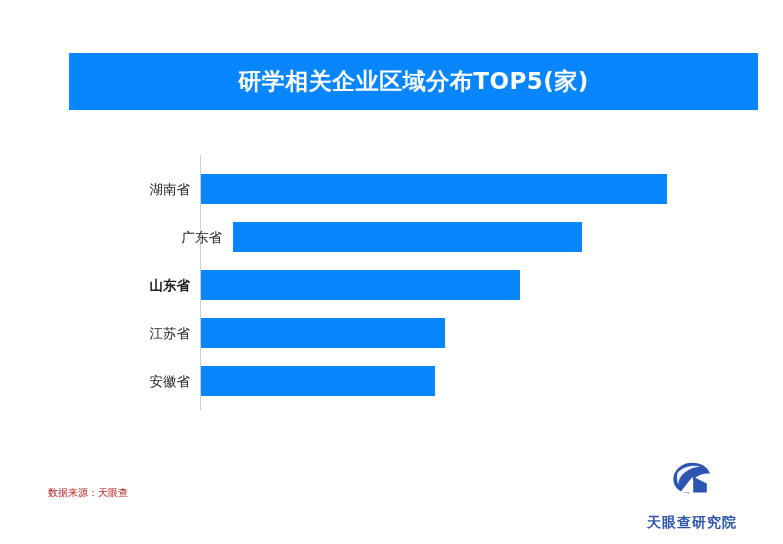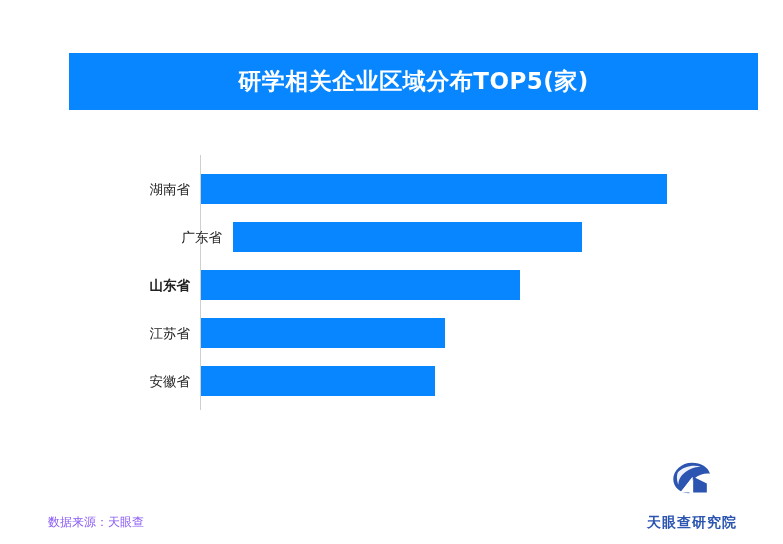--- a/index.html
+++ b/index.html
@@ -89,23 +89,23 @@
 
   .bar-fill {
     height: 30px;
     background: #0886FF;
   }
 
   
   #source-note {
     position: absolute;
     left: 48px;
-    top: 514px;
-    font-size: 12px;
-    color: #8b5cf6;
+    top: 486px;
+    font-size: 10px;
+    color: #b91c1c;
     white-space: nowrap;
   }
 
   #brand-block {
     position: absolute;
     right: 32px;
     top: 462px;
     width: 118px;
     height: 70px;
     display: flex;

